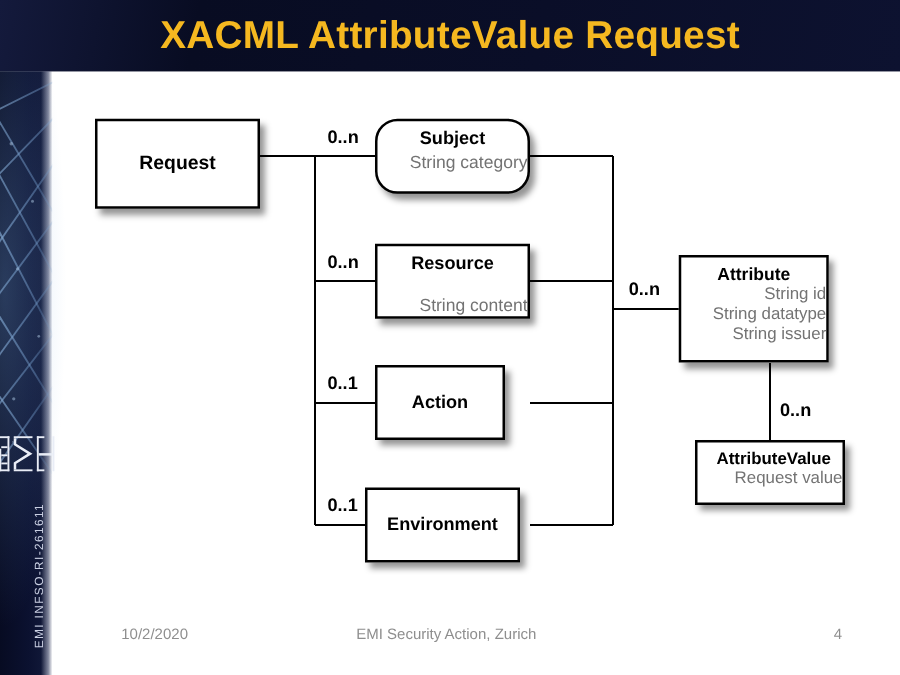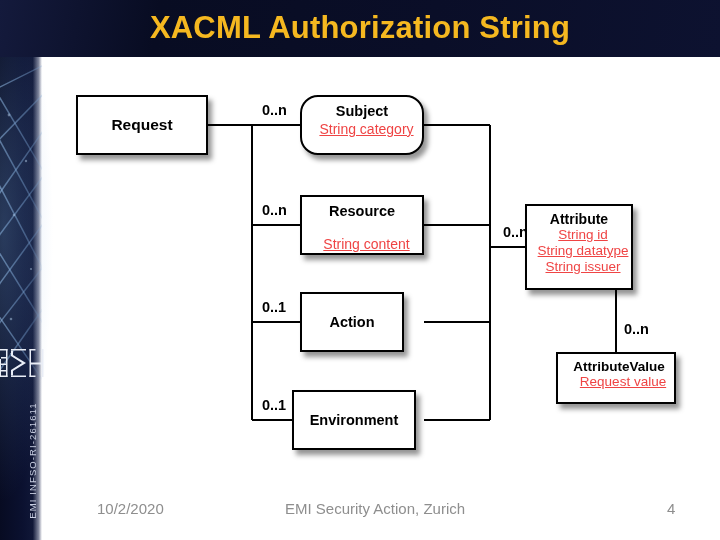--- a/index.html
+++ b/index.html
@@ -54,45 +54,45 @@
 
   .node{
     position:absolute;background:#ffffff;border:2px solid #000000;
     box-shadow:4px 5px 5px rgba(0,0,0,0.42);
     box-sizing:border-box;
   }
   .node .ttl{
     text-align:center;font-weight:bold;color:#000;white-space:nowrap;
   }
   .node .attr{
-    text-align:center;color:#ef4444;white-space:nowrap;text-decoration:underline;
+    text-align:right;color:#737373;white-space:nowrap;
   }
   .node.centered{display:flex;align-items:center;justify-content:center;}
 
   .card{
     position:absolute;font-weight:bold;color:#000;white-space:nowrap;
     font-size:14.5px;
   }
 
   
   #footer{position:absolute;left:0;top:500px;width:720px;height:22px;}
-  #footer div{position:absolute;top:0;color:#8e8e8e;font-size:15px;white-space:nowrap;}
+  #footer div{position:absolute;top:0;color:#8e8e8e;font-size:12px;white-space:nowrap;}
   #foot-date{left:97px;}
   #foot-event{left:285px;}
   #foot-page{left:667px;}
 </style>
 </head>
 <body>
 
 <div id="slide">
 
   <div id="header-band">
     <div class="sheen"></div>
   </div>
-  <div id="slide-title">XACML Authorization String</div>
+  <div id="slide-title">XACML AttributeValue Request</div>
 
   <div id="sidebar">
     <svg class="mesh" viewBox="0 0 42 483" preserveAspectRatio="none">
       <defs>
         <linearGradient id="lg" x1="0" y1="0" x2="1" y2="0">
           <stop offset="0%" stop-color="#9fc4e8" stop-opacity="0.75"></stop>
           <stop offset="70%" stop-color="#7ea8d8" stop-opacity="0.45"></stop>
           <stop offset="100%" stop-color="#6f9ccd" stop-opacity="0.05"></stop>
         </linearGradient>
       </defs>
@@ -172,21 +172,21 @@
         <line x1="424" y1="363" x2="490" y2="363"></line>
 
         <line x1="490" y1="68" x2="490" y2="363"></line>
 
         <line x1="490" y1="190" x2="556" y2="190"></line>
 
         <line x1="616" y1="233" x2="616" y2="295"></line>
       </g>
     </svg>
 
-    <div class="node centered" style="left:76px;top:38px;width:132px;height:60px;">
+    <div class="node centered" style="left:76px;top:38px;width:132px;height:72px;">
       <div class="ttl" style="font-size:15.5px;">Request</div>
     </div>
 
     <div class="node" style="left:300px;top:38px;width:124px;height:60px;padding:6px 0 0 9px;border-radius:18px;">
       <div class="ttl" style="font-size:14.5px;margin-left:-9px;">Subject</div>
       <div class="attr" style="font-size:14px;margin-top:2px;">String category</div>
     </div>
 
     <div class="node" style="left:300px;top:138px;width:124px;height:60px;padding:6px 0 0 9px;">
       <div class="ttl" style="font-size:14.5px;margin-left:-9px;">Resource</div>
@@ -194,21 +194,21 @@
     </div>
 
     <div class="node centered" style="left:300px;top:235px;width:104px;height:60px;">
       <div class="ttl" style="font-size:14.5px;">Action</div>
     </div>
 
     <div class="node centered" style="left:292px;top:333px;width:124px;height:60px;">
       <div class="ttl" style="font-size:14.5px;">Environment</div>
     </div>
 
-    <div class="node" style="left:525px;top:147px;width:108px;height:86px;padding:5px 0 0 8px;">
+    <div class="node" style="left:543px;top:147px;width:120px;height:86px;padding:5px 0 0 8px;">
       <div class="ttl" style="font-size:14px;margin-left:-8px;">Attribute</div>
       <div class="attr" style="font-size:13.5px;line-height:16px;">String id</div>
       <div class="attr" style="font-size:13.5px;line-height:16px;">String datatype</div>
       <div class="attr" style="font-size:13.5px;line-height:16px;">String issuer</div>
     </div>
 
     <div class="node" style="left:556px;top:295px;width:120px;height:52px;padding:5px 0 0 14px;">
       <div class="ttl" style="font-size:13.5px;margin-left:-8px;">AttributeValue</div>
       <div class="attr" style="font-size:13.5px;line-height:16px;">Request value</div>
     </div>

